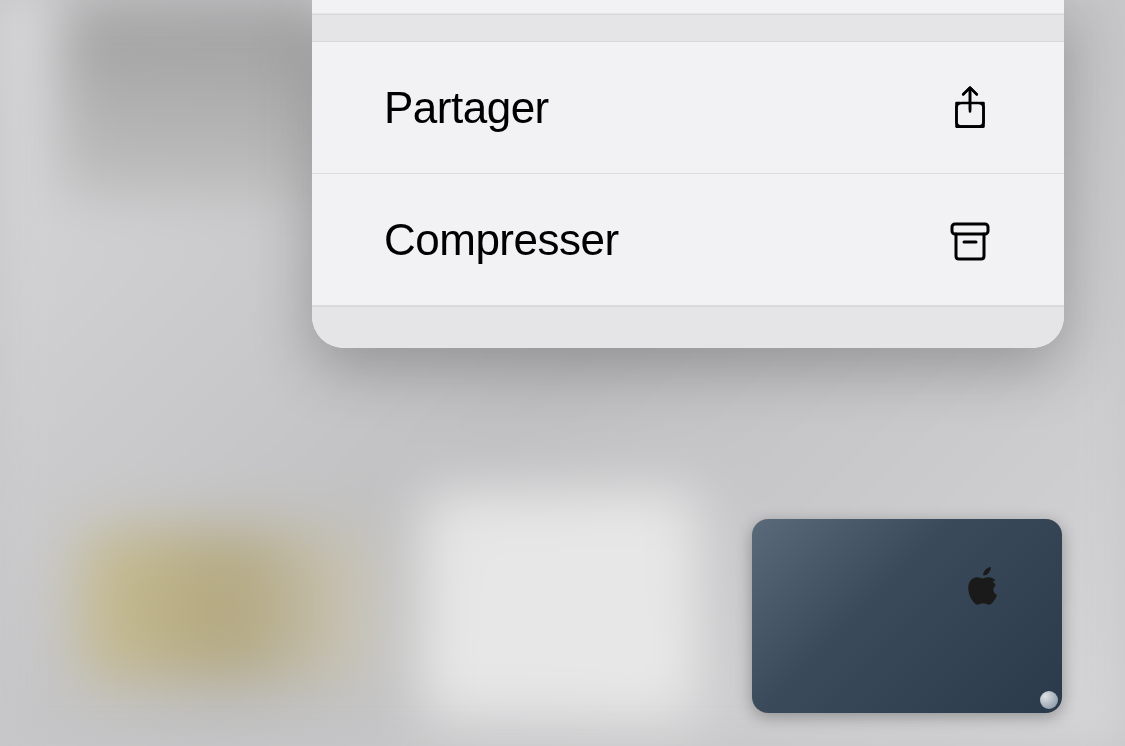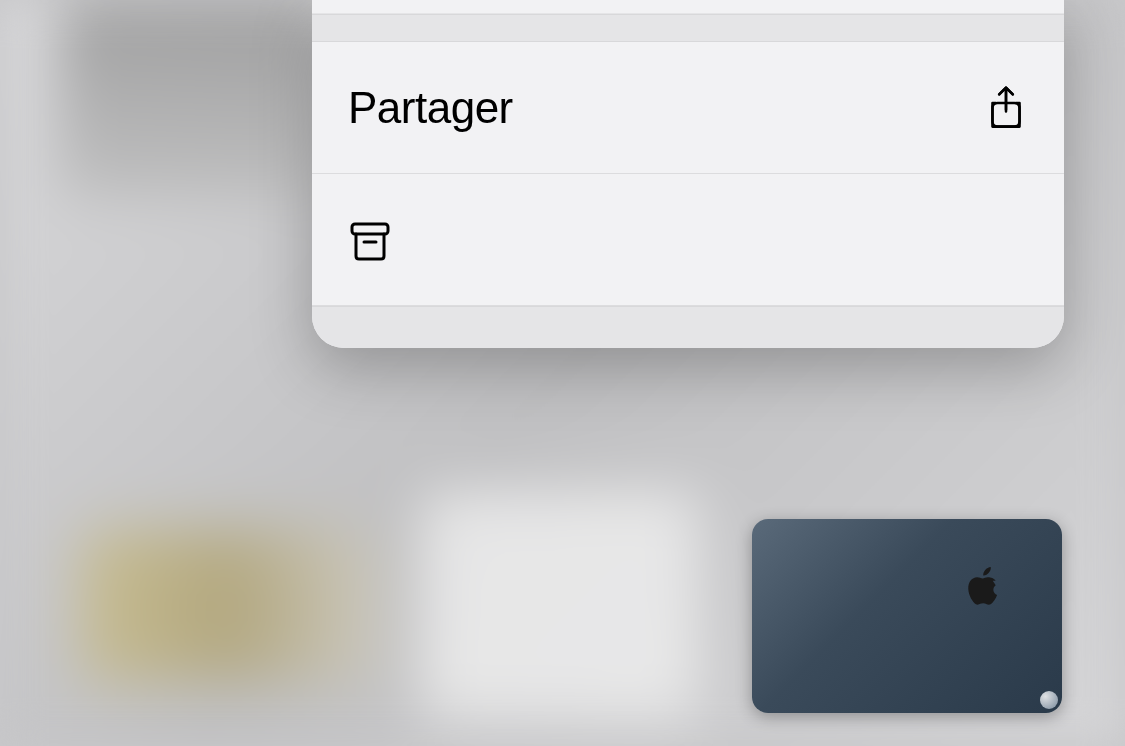--- a/index.html
+++ b/index.html
@@ -83,21 +83,21 @@
     .menu-peek-top {
       height: 14px;
       background: #f2f2f4;
       border-bottom: 1px solid #e5e5e7;
     }
     
     .menu-item {
       display: flex;
       align-items: center;
       justify-content: space-between;
-      padding: 0 36px;
+      padding: 0 72px;
       height: 132px;
       background: #f2f2f4;
       border-bottom: 1px solid #dcdcde;
       cursor: pointer;
     }
     
     .menu-item:last-child {
       border-bottom: none;
     }
     
@@ -187,20 +187,21 @@
         <path d="M22 2 L22 28 M22 2 L14 10 M22 2 L30 10" stroke-linecap="round" stroke-linejoin="round"></path>
         <path d="M10 20 L6 20 L6 48 L38 48 L38 20 L34 20" stroke-linecap="round" stroke-linejoin="round" rx="4"></path>
         <rect x="6" y="20" width="32" height="28" rx="6" stroke-linecap="round" stroke-linejoin="round" fill="none"></rect>
         <path d="M22 2 L22 30 M14 10 L22 2 L30 10" stroke-linecap="round" stroke-linejoin="round"></path>
       </svg>
     </span>
   </div>
 
 
   <div class="menu-item">
+    <span class="menu-item-label">Compresser</span>
     <span class="menu-item-icon">
       <svg viewBox="0 0 44 44" fill="none" stroke="#000" stroke-width="3">
         <rect x="4" y="6" width="36" height="10" rx="3"></rect>
         <path d="M8 16 L8 38 C8 40 9 41 11 41 L33 41 C35 41 36 40 36 38 L36 16" stroke-linecap="round"></path>
         <line x1="16" y1="24" x2="28" y2="24" stroke-linecap="round"></line>
       </svg>
     </span>
   </div>
 
   <div class="menu-bottom-spacer"></div>

